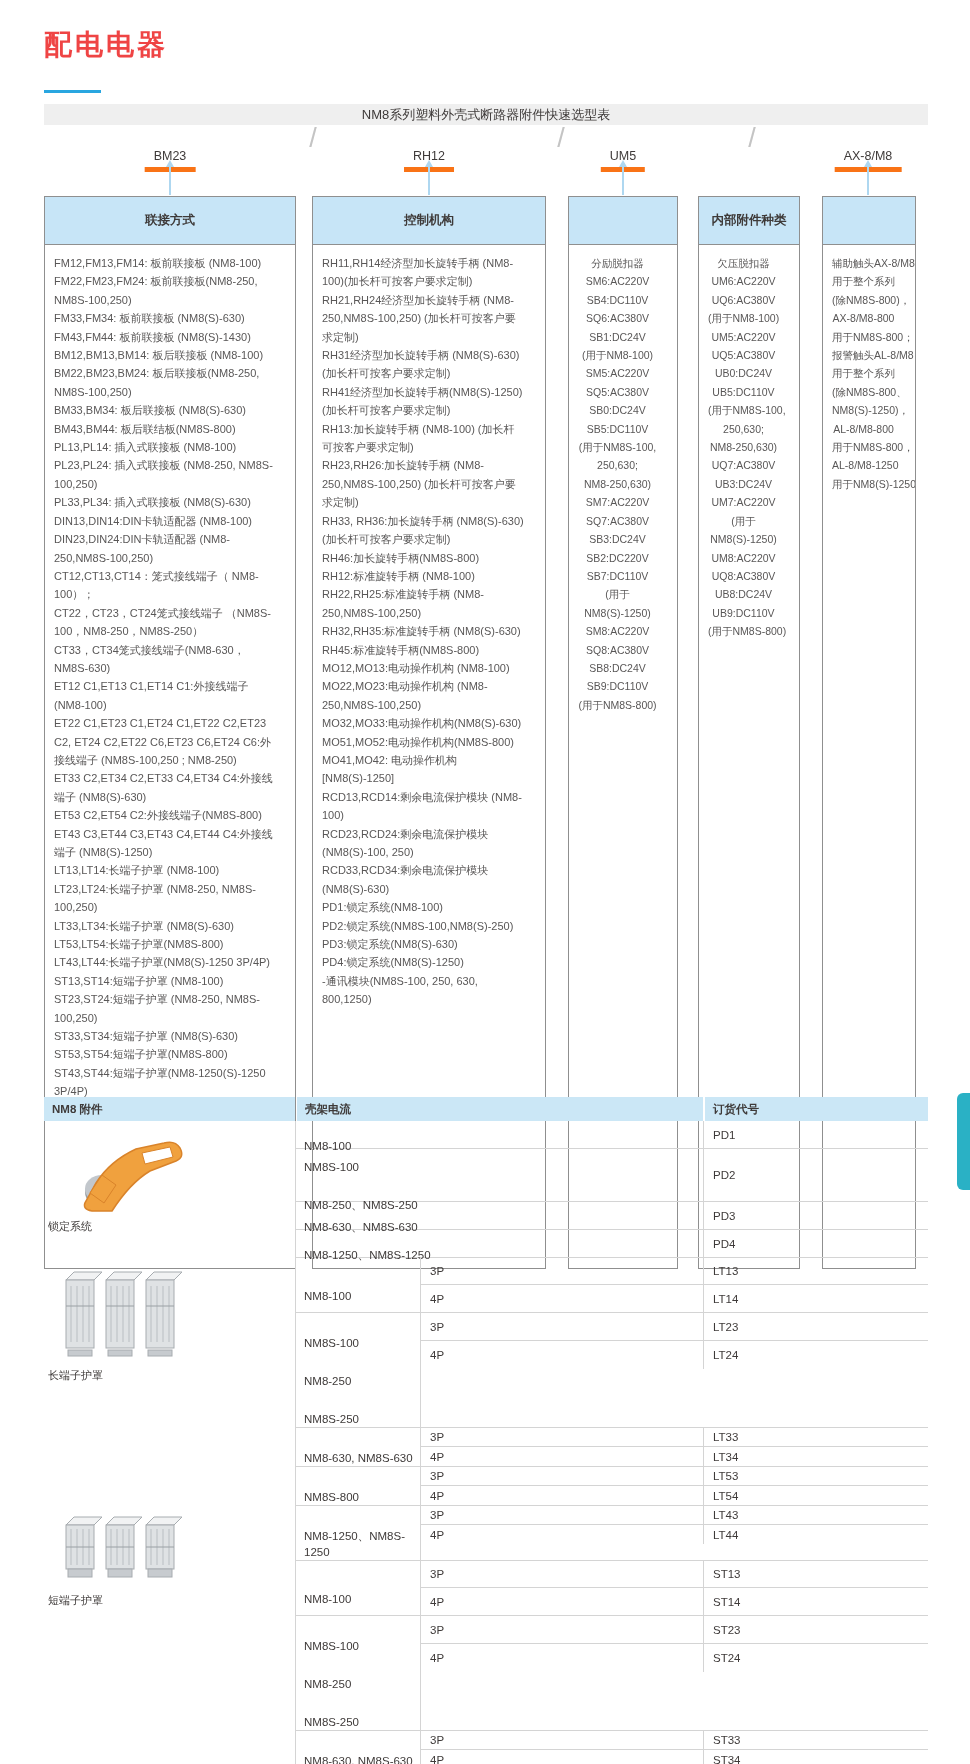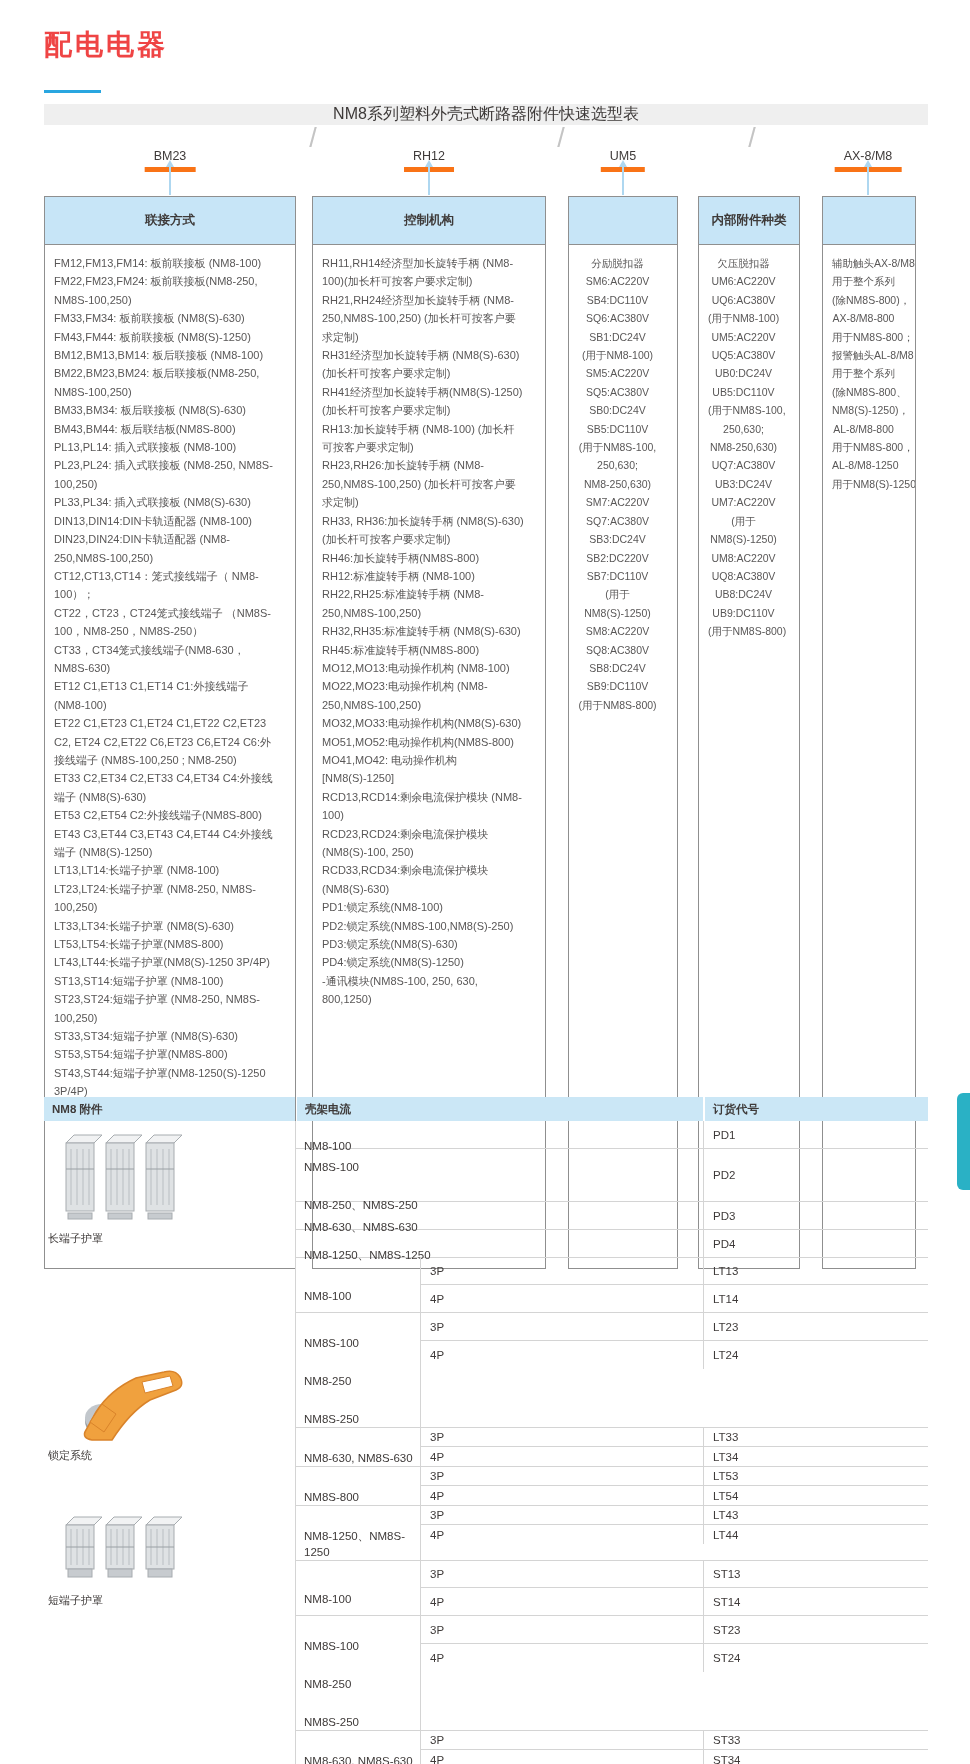--- a/index.html
+++ b/index.html
@@ -4,21 +4,21 @@
 <style>
   html,body{margin:0;padding:0;background:#fff;}
   .page{position:relative;width:970px;height:1764px;background:#fff;overflow:hidden;
         font-family:"Liberation Sans","DejaVu Sans",sans-serif;}
   
   .page-title{position:absolute;left:44px;top:26px;margin:0;font-size:28px;font-weight:bold;
               letter-spacing:3px;color:#ef4444;}
   .title-underline{position:absolute;left:44px;top:90px;width:57px;height:3px;background:#29a6e0;}
   
   .subtitle-bar{position:absolute;left:44px;top:104px;width:884px;height:21px;background:#efefef;
-                display:flex;align-items:center;justify-content:center;font-size:16px;color:#3e3a39;}
+                display:flex;align-items:center;justify-content:center;font-size:13px;color:#3e3a39;}
   
   .sel-code{position:absolute;top:149px;transform:translateX(-50%);font-size:12.5px;color:#3e3a39;
             padding:0 9px 4px;border-bottom:5px solid #f97316;white-space:nowrap;}
   .sel-slash{position:absolute;top:123px;transform:translateX(-50%);font-size:27px;color:#c4c4c4;font-weight:300;}
   .arrow{position:absolute;top:160px;width:8px;margin-left:-4px;}
   .arrow-head{width:0;height:0;border-left:4px solid transparent;border-right:4px solid transparent;
               border-bottom:7px solid #aed7f0;}
   .arrow-line{width:2px;height:28px;background:#aed7f0;margin:0 auto;}
   
   .sel-col{position:absolute;top:196px;box-sizing:border-box;}
@@ -104,21 +104,21 @@
         <div class="arrow-line"></div>
       </div>
     </div>
   <div id="selCols">
       <div class="sel-col" style="left: 44px; width: 252px;">
         <div class="sel-col-header">联接方式</div>
         <div class="sel-col-body">
           <div class="sel-item">FM12,FM13,FM14: 板前联接板 (NM8-100)</div>
           <div class="sel-item">FM22,FM23,FM24: 板前联接板(NM8-250, NM8S-100,250)</div>
           <div class="sel-item">FM33,FM34: 板前联接板 (NM8(S)-630)</div>
-          <div class="sel-item">FM43,FM44: 板前联接板 (NM8(S)-1250)</div>
+          <div class="sel-item">FM43,FM44: 板前联接板 (NM8(S)-1430)</div>
           <div class="sel-item">BM12,BM13,BM14: 板后联接板 (NM8-100)</div>
           <div class="sel-item">BM22,BM23,BM24: 板后联接板(NM8-250, NM8S-100,250)</div>
           <div class="sel-item">BM33,BM34: 板后联接板 (NM8(S)-630)</div>
           <div class="sel-item">BM43,BM44: 板后联结板(NM8S-800)</div>
           <div class="sel-item">PL13,PL14: 插入式联接板 (NM8-100)</div>
           <div class="sel-item">PL23,PL24: 插入式联接板 (NM8-250, NM8S-100,250)</div>
           <div class="sel-item">PL33,PL34: 插入式联接板 (NM8(S)-630)</div>
           <div class="sel-item">DIN13,DIN14:DIN卡轨适配器 (NM8-100)</div>
           <div class="sel-item">DIN23,DIN24:DIN卡轨适配器 (NM8-250,NM8S-100,250)</div>
           <div class="sel-item">CT12,CT13,CT14：笼式接线端子（ NM8-100）；</div>
@@ -249,20 +249,31 @@
 
   <div class="acc-table">
     <div class="acc-head">
       <div class="acc-head-cell hc0">NM8 附件</div>
       <div class="acc-head-cell hc1">壳架电流</div>
       <div class="acc-head-cell hc2">订货代号</div>
     </div>
     <div class="acc-body">
       <div class="acc-left">
 
+        <div class="pblock pb0">
+          <svg class="pimg pimg-lock" width="120" height="82" viewBox="0 0 120 82">
+            <ellipse cx="30" cy="61" rx="17" ry="15" fill="#9aa0a6"></ellipse>
+            <ellipse cx="30" cy="58" rx="17" ry="14" fill="#c2c7cc"></ellipse>
+            <path d="M14 70 Q9 78 20 80 L40 80 Q58 52 78 40 L104 30 Q113 26 108 17 Q103 9 92 12 L64 18 Q38 30 24 52 Z" fill="#f0a13e" stroke="#d9832a" stroke-width="1.5"></path>
+            <path d="M70 22 L98 16 L101 26 L73 33 Z" fill="#ffffff" stroke="#d9832a" stroke-width="1"></path>
+            <path d="M18 62 L30 44 L44 54 L32 72 Z" fill="#f0a13e" stroke="#d9832a" stroke-width="1"></path>
+          </svg>
+          <div class="plabel">锁定系统</div>
+        </div>
+
         <div class="pblock pb1">
           <svg class="pimg pimg-long" width="126" height="96" viewBox="0 0 126 96">
             <g stroke="#a7acb0" stroke-width="1">
               <polygon points="6,14 14,6 42,6 34,14" fill="#f1f2f3"></polygon>
               <rect x="6" y="14" width="28" height="68" fill="#dfe2e4"></rect>
               <rect x="8" y="84" width="24" height="6" fill="#c7cbcf"></rect>
               <polygon points="46,14 54,6 82,6 74,14" fill="#f1f2f3"></polygon>
               <rect x="46" y="14" width="28" height="68" fill="#dfe2e4"></rect>
               <rect x="48" y="84" width="24" height="6" fill="#c7cbcf"></rect>
               <polygon points="86,14 94,6 122,6 114,14" fill="#f1f2f3"></polygon>
@@ -274,31 +285,20 @@
               <path d="M51 20 V76 M57 20 V76 M63 20 V76 M69 20 V76"></path>
               <path d="M91 20 V76 M97 20 V76 M103 20 V76 M109 20 V76"></path>
             </g>
             <g stroke="#9aa0a4" stroke-width="1">
               <path d="M6 40 H34 M46 40 H74 M86 40 H114"></path>
             </g>
           </svg>
           <div class="plabel">长端子护罩</div>
         </div>
 
-        <div class="pblock pb0">
-          <svg class="pimg pimg-lock" width="120" height="82" viewBox="0 0 120 82">
-            <ellipse cx="30" cy="61" rx="17" ry="15" fill="#9aa0a6"></ellipse>
-            <ellipse cx="30" cy="58" rx="17" ry="14" fill="#c2c7cc"></ellipse>
-            <path d="M14 70 Q9 78 20 80 L40 80 Q58 52 78 40 L104 30 Q113 26 108 17 Q103 9 92 12 L64 18 Q38 30 24 52 Z" fill="#f0a13e" stroke="#d9832a" stroke-width="1.5"></path>
-            <path d="M70 22 L98 16 L101 26 L73 33 Z" fill="#ffffff" stroke="#d9832a" stroke-width="1"></path>
-            <path d="M18 62 L30 44 L44 54 L32 72 Z" fill="#f0a13e" stroke="#d9832a" stroke-width="1"></path>
-          </svg>
-          <div class="plabel">锁定系统</div>
-        </div>
-
         <div class="pblock pb2">
           <svg class="pimg pimg-short" width="126" height="96" viewBox="0 0 126 96">
             <g stroke="#a7acb0" stroke-width="1">
               <polygon points="6,34 14,26 42,26 34,34" fill="#f1f2f3"></polygon>
               <rect x="6" y="34" width="28" height="44" fill="#dfe2e4"></rect>
               <rect x="8" y="78" width="24" height="8" fill="#c7cbcf"></rect>
               <polygon points="46,34 54,26 82,26 74,34" fill="#f1f2f3"></polygon>
               <rect x="46" y="34" width="28" height="44" fill="#dfe2e4"></rect>
               <rect x="48" y="78" width="24" height="8" fill="#c7cbcf"></rect>
               <polygon points="86,34 94,26 122,26 114,34" fill="#f1f2f3"></polygon>

